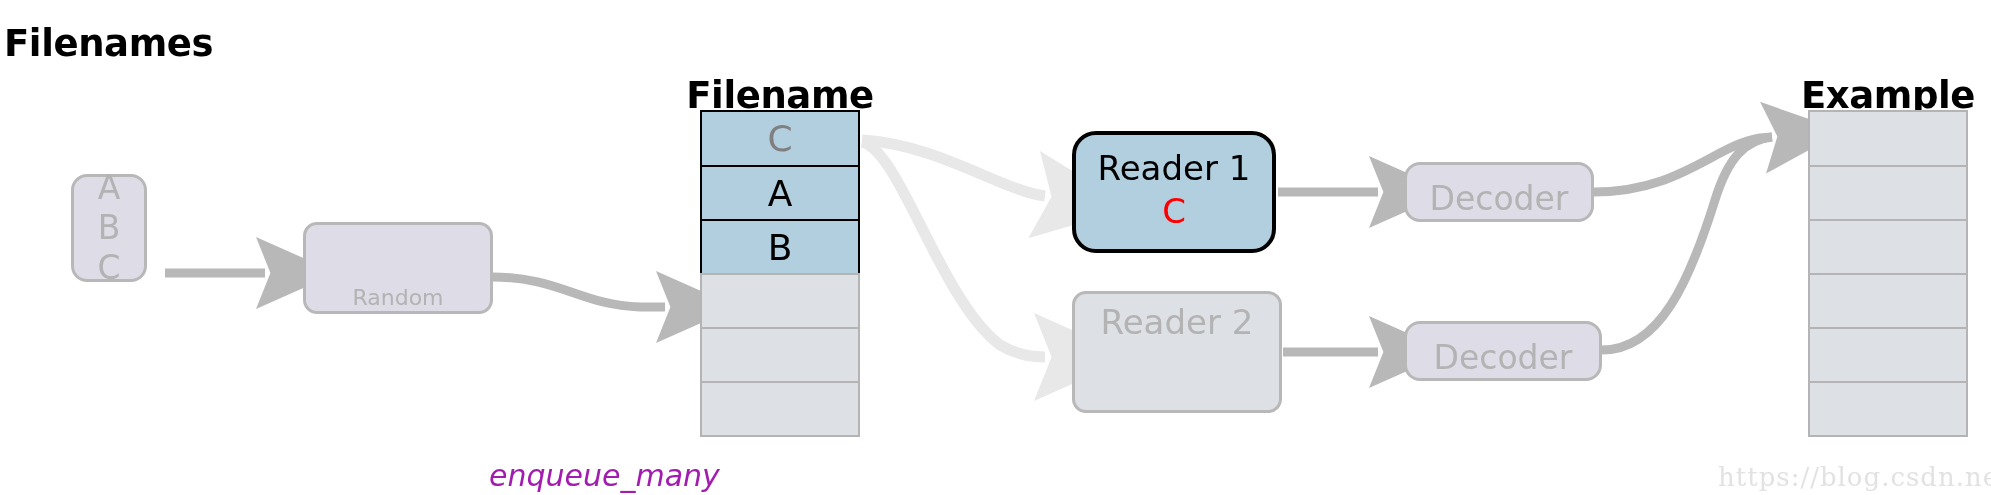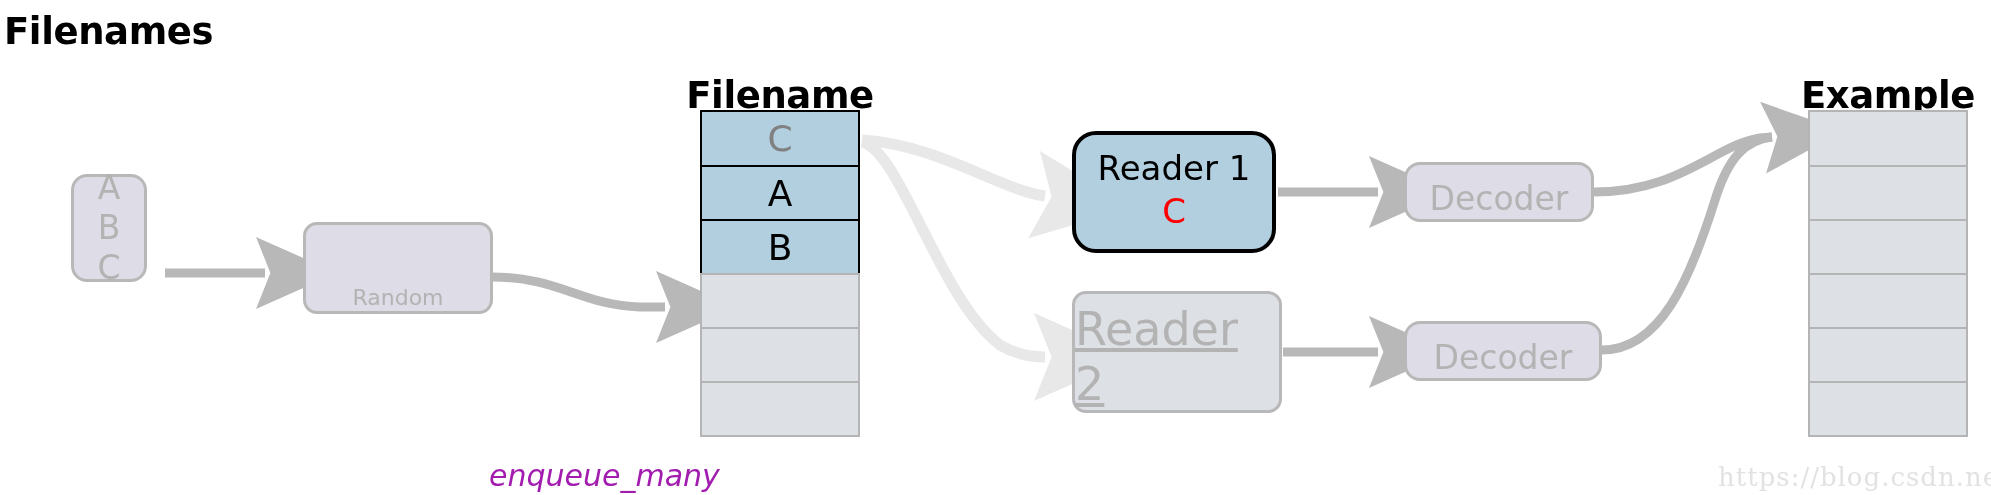--- a/index.html
+++ b/index.html
@@ -168,21 +168,21 @@
 
     <g>
       <path d="M1594,192 C1680,192 1715,145 1760,138 L1772,137" stroke="#b8b8b8" stroke-width="9" fill="none" marker-end="url(#ah-gray)"></path>
     </g>
 
     <g>
       <path d="M1602,350 C1660,350 1690,280 1715,200 C1728,158 1745,140 1772,137" stroke="#b8b8b8" stroke-width="9" fill="none"></path>
     </g>
   </svg>
 
-  <div class="heading" style="left:4px; top:12px;">Filenames</div>
+  <div class="heading" style="left:4px; top:24px;">Filenames</div>
 
   <div class="heading center" style="left:630px; top:-4px; width:300px;">
     <div>Filename</div>
     <div>Queue</div>
   </div>
 
   <div class="heading center" style="left:1738px; top:-4px; width:300px;">
     <div>Example</div>
     <div>Queue</div>
   </div>
@@ -210,21 +210,21 @@
 
   <div class="blue-box" style="left:1072px; top:131px; width:204px; height:122px;
               border-radius:24px; align-items:center; justify-content:center;">
     <span style="font-size:34px; line-height:1.1; margin-top:-2px;">Reader 1</span>
     <span style="color:#ff0000; font-size:34px; line-height:1.2; margin-top:4px;">C</span>
   </div>
 
   <div class="gray-box" style="left:1072px; top:291px; width:210px; height:122px;
               border-radius:14px; align-items:center; justify-content:flex-start;
               padding-top:8px;">
-    <span style="font-size:46px; line-height:1.2;text-decoration:underline;">Reader 2</span>
+    <span style="font-size:34px; line-height:1.2;">Reader 2</span>
     <span style="font-size:34px;"></span>
   </div>
 
   <div class="ghost-box" style="left:1404px; top:162px; width:190px; height:60px;
               border-radius:16px; font-size:33px;">
     <span>Decoder</span>
   </div>
 
   <div class="ghost-box" style="left:1404px; top:321px; width:198px; height:60px;
               border-radius:16px; font-size:33px;">

